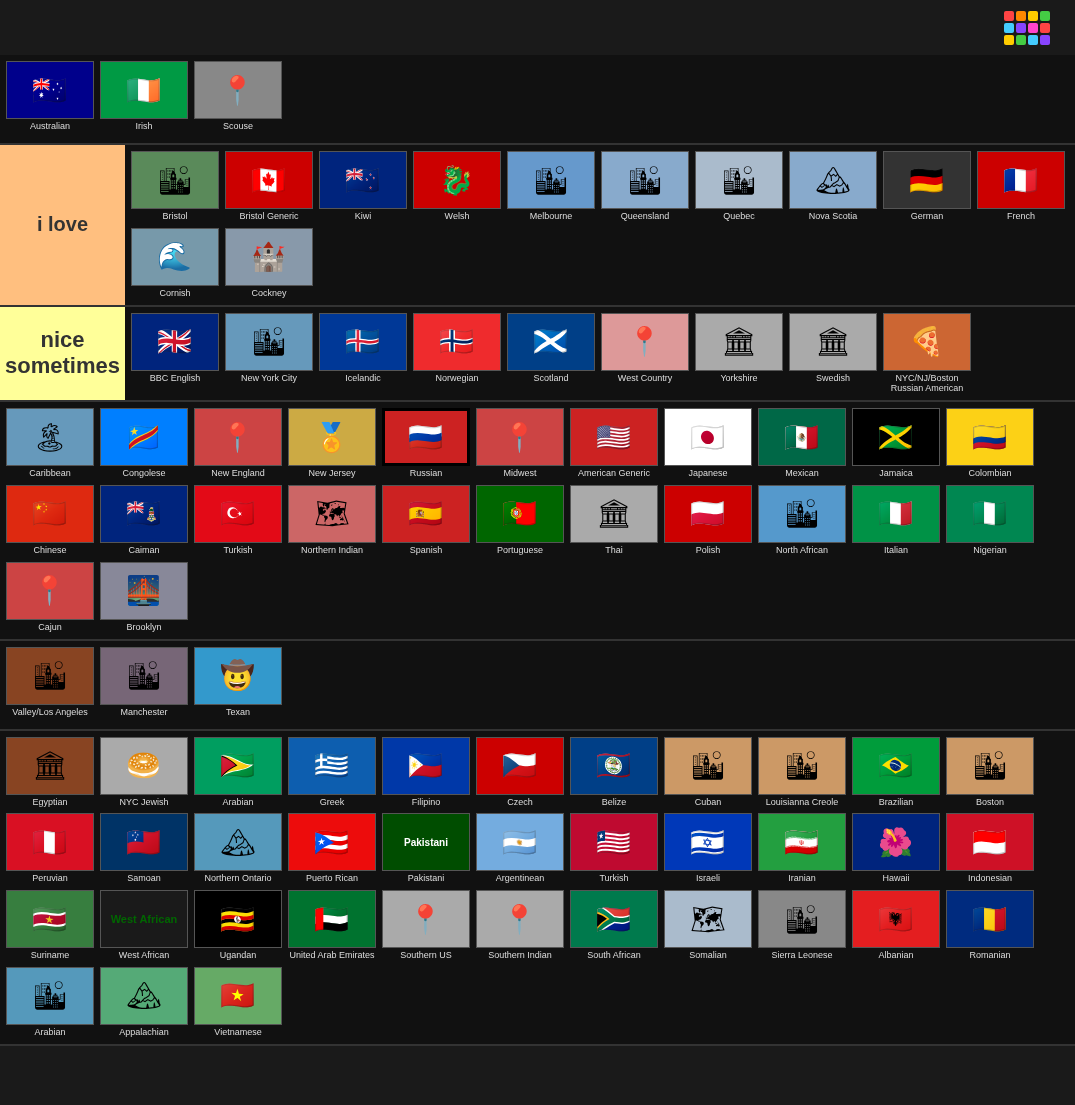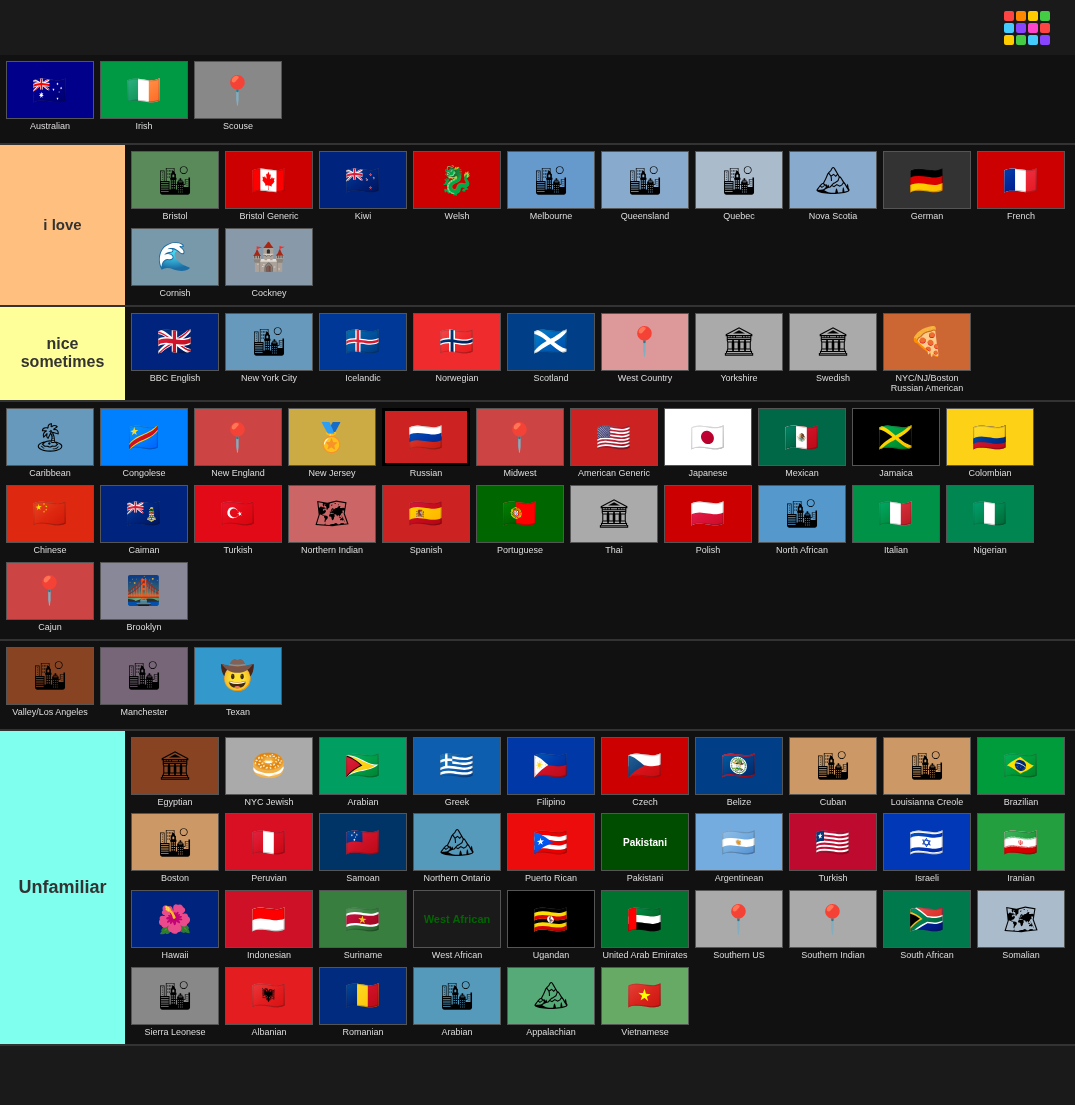--- a/index.html
+++ b/index.html
@@ -127,21 +127,21 @@
           </div>
           <div class="item">
             <div class="item-img-wrap">
               <div style="width: 100%; height: 100%; background: rgb(136, 136, 136); display: flex; align-items: center; justify-content: center; font-size: 28px;">📍</div>
             </div>
             <div class="item-label">Scouse</div>
           </div>
         </div>
       </div>
       <div class="tier-row">
-        <div class="tier-label" style="background: rgb(255, 191, 127); color: rgb(51, 51, 51); font-size: 15px;">i love</div>
+        <div class="tier-label" style="background: rgb(255, 191, 127); color: rgb(51, 51, 51); font-size: 20px;">i love</div>
         <div class="tier-content">
           <div class="item">
             <div class="item-img-wrap">
               <div style="width: 100%; height: 100%; background: rgb(90, 138, 90); display: flex; align-items: center; justify-content: center; font-size: 28px;">🏙</div>
             </div>
             <div class="item-label">Bristol</div>
           </div>
           <div class="item">
             <div class="item-img-wrap">
               <div style="width: 100%; height: 100%; background: rgb(204, 0, 0); display: flex; align-items: center; justify-content: center; font-size: 28px;">🇨🇦</div>
@@ -204,21 +204,21 @@
           </div>
           <div class="item">
             <div class="item-img-wrap">
               <div style="width: 100%; height: 100%; background: rgb(136, 153, 170); display: flex; align-items: center; justify-content: center; font-size: 28px;">🏰</div>
             </div>
             <div class="item-label">Cockney</div>
           </div>
         </div>
       </div>
       <div class="tier-row">
-        <div class="tier-label" style="background: rgb(255, 255, 153); color: rgb(51, 51, 51); font-size: 16px;">nice sometimes</div>
+        <div class="tier-label" style="background: rgb(255, 255, 153); color: rgb(51, 51, 51); font-size: 22px;">nice sometimes</div>
         <div class="tier-content">
           <div class="item">
             <div class="item-img-wrap">
               <div style="width: 100%; height: 100%; background: rgb(0, 36, 125); display: flex; align-items: center; justify-content: center; font-size: 28px;">🇬🇧</div>
             </div>
             <div class="item-label">BBC English</div>
           </div>
           <div class="item">
             <div class="item-img-wrap">
               <div style="width: 100%; height: 100%; background: rgb(102, 153, 187); display: flex; align-items: center; justify-content: center; font-size: 28px;">🏙</div>
@@ -433,21 +433,20 @@
           </div>
           <div class="item">
             <div class="item-img-wrap">
               <div style="width: 100%; height: 100%; background: rgb(51, 153, 204); display: flex; align-items: center; justify-content: center; font-size: 28px;">🤠</div>
             </div>
             <div class="item-label">Texan</div>
           </div>
         </div>
       </div>
       <div class="tier-row">
-        <div class="tier-label" style="background: rgb(127, 255, 238); color: rgb(51, 51, 51); font-size: 18px;">Unfamiliar</div>
         <div class="tier-content">
           <div class="item">
             <div class="item-img-wrap">
               <div style="width: 100%; height: 100%; background: rgb(136, 68, 34); display: flex; align-items: center; justify-content: center; font-size: 28px;">🏛</div>
             </div>
             <div class="item-label">Egyptian</div>
           </div>
           <div class="item">
             <div class="item-img-wrap">
               <div style="width: 100%; height: 100%; background: rgb(170, 170, 170); display: flex; align-items: center; justify-content: center; font-size: 28px;">🥯</div>

